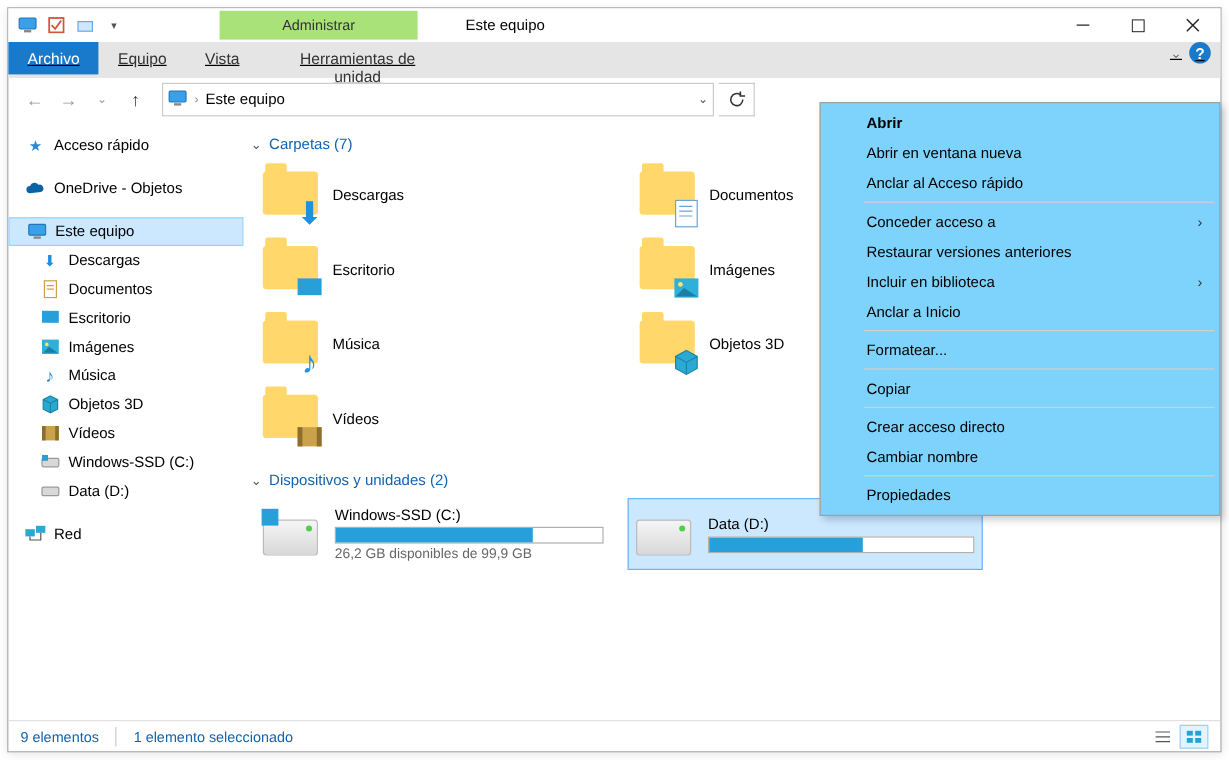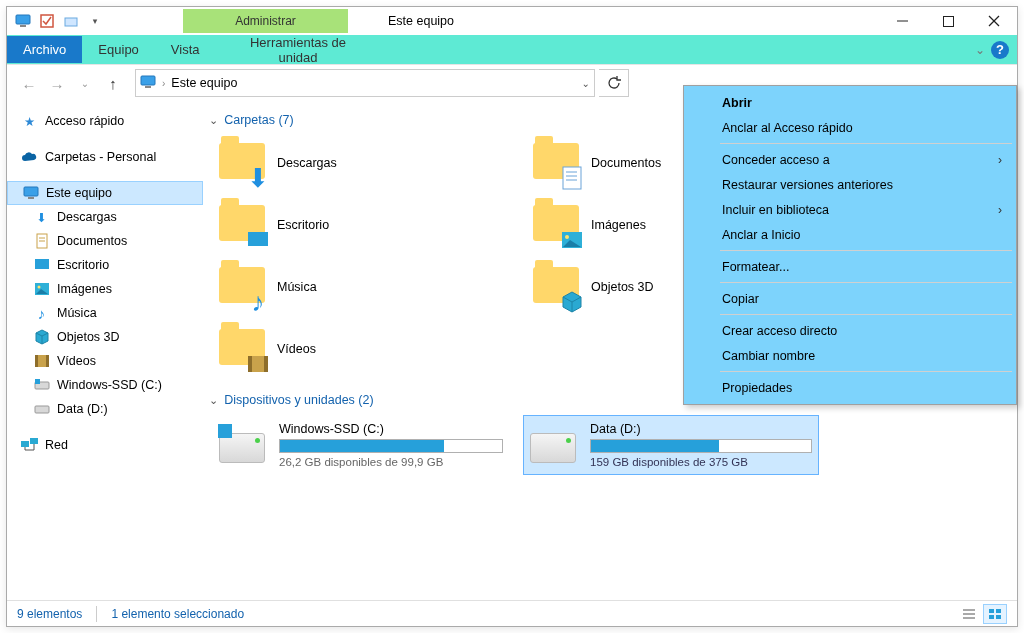--- a/index.html
+++ b/index.html
@@ -7,21 +7,21 @@
   .window { width: 1012px; height: 621px; border: 1px solid #aaa; background: #fff; position: relative; display: flex; flex-direction: column; box-shadow: 0 2px 8px rgba(0,0,0,0.1);}
   
   .titlebar { height: 28px; display: flex; align-items: center; background: #fff; }
   .titlebar .qat { display: flex; align-items: center; gap: 8px; padding: 0 8px; }
   .qat-icon { width: 16px; height: 16px; display: inline-flex; align-items: center; justify-content: center; }
   .titlebar .ribbon-tab-contextual { margin-left: 72px; width: 165px; text-align:center; padding: 5px 0; background: #a8e279; color: #333; font-size: 12px; }
   .titlebar .title { margin-left: 40px; font-size: 12.5px; }
   .titlebar .ctrls { margin-left: auto; display: flex; }
   .titlebar .ctrls .btn { width: 46px; height: 28px; display:flex; align-items:center; justify-content:center; font-size:13px; }
   
-  .menurow { height: 30px; display:flex; align-items:center; background:#5eead4; border-bottom:1px solid #e5e5e5; }
+  .menurow { height: 30px; display:flex; align-items:flex-start; background:#e5e5e5; border-bottom:1px solid #e5e5e5;text-decoration:underline; }
   .menurow .file-tab { background:#1979ca; color:#fff; padding: 6px 16px; font-size:13px; }
   .menurow .tab { padding: 6px 16px; font-size:13px; color:#333; }
   .menurow .tab.contextual { width:165px; text-align:center; }
   .menurow .collapse { margin-left:auto; padding:0 8px; display:flex; align-items:center; gap:6px;}
   .helpcircle { width:18px; height:18px; border-radius:50%; background:#1979ca; color:#fff; display:flex; align-items:center; justify-content:center; font-size:13px; font-weight:bold;}
   
   .addrrow { height: 36px; display:flex; align-items:center; padding: 0 10px; gap:4px; }
   .navbtn { width:24px; height:24px; display:flex; align-items:center; justify-content:center; color:#999; font-size:15px; }
   .navbtn.active { color:#333; }
   .addrbox { flex: 0 0 460px; height:28px; border:1px solid #ccc; display:flex; align-items:center; padding:0 4px; gap:6px; margin-left:6px;}
@@ -163,21 +163,21 @@
         <span class="ic" style="color:#2d89d6;">★</span>
         <span>Acceso rápido</span>
       </div>
       <div class="side-group-space"></div>
       <div class="side-item top">
         <span class="ic">
             <svg width="18" height="12">
               <path d="M4 10a3 3 0 010-6 4 4 0 017-1 3 3 0 012 6z" fill="#0a64a4"></path>
             </svg>
           </span>
-        <span>Carpetas - Personal</span>
+        <span>OneDrive - Objetos</span>
       </div>
       <div class="side-group-space"></div>
       <div class="side-item top selected">
         <span class="ic">
             <svg width="16" height="16">
               <rect x="1" y="2" width="14" height="9" rx="1" fill="#3aa0e8" stroke="#2277bb"></rect>
               <rect x="5" y="12" width="6" height="2" fill="#888"></rect>
             </svg>
           </span>
         <span>Este equipo</span>
@@ -371,21 +371,20 @@
         </div>
         <div class="drive-item selected">
           <div class="bigicon">
               <div class="drive-shape"></div>
             </div>
           <div class="drive-info">
             <div class="drive-name">Data (D:)</div>
             <div class="progress">
                 <div class="fill" style="width:58%"></div>
               </div>
-            <div class="drive-free">159 GB disponibles de 375 GB</div>
           </div>
         </div>
       </div>
     </div>
   </div>
 
   <div class="statusbar">
     <span>9 elementos</span>
     <span class="divider"></span>
     <span>1 elemento seleccionado</span>
@@ -403,20 +402,21 @@
             <rect x="8" y="1" width="5" height="4" fill="#27a0da"></rect>
             <rect x="1" y="7" width="5" height="4" fill="#27a0da"></rect>
             <rect x="8" y="7" width="5" height="4" fill="#27a0da"></rect>
           </svg>
         </div>
     </div>
   </div>
 
   <div class="context-menu">
     <div class="cm-item bold">Abrir</div>
+    <div class="cm-item">Abrir en ventana nueva</div>
     <div class="cm-item">Anclar al Acceso rápido</div>
     <div class="cm-sep"></div>
     <div class="cm-item">
         <span>Conceder acceso a</span>
         <span class="cm-arrow">›</span>
       </div>
     <div class="cm-item">Restaurar versiones anteriores</div>
     <div class="cm-item">
         <span>Incluir en biblioteca</span>
         <span class="cm-arrow">›</span>

